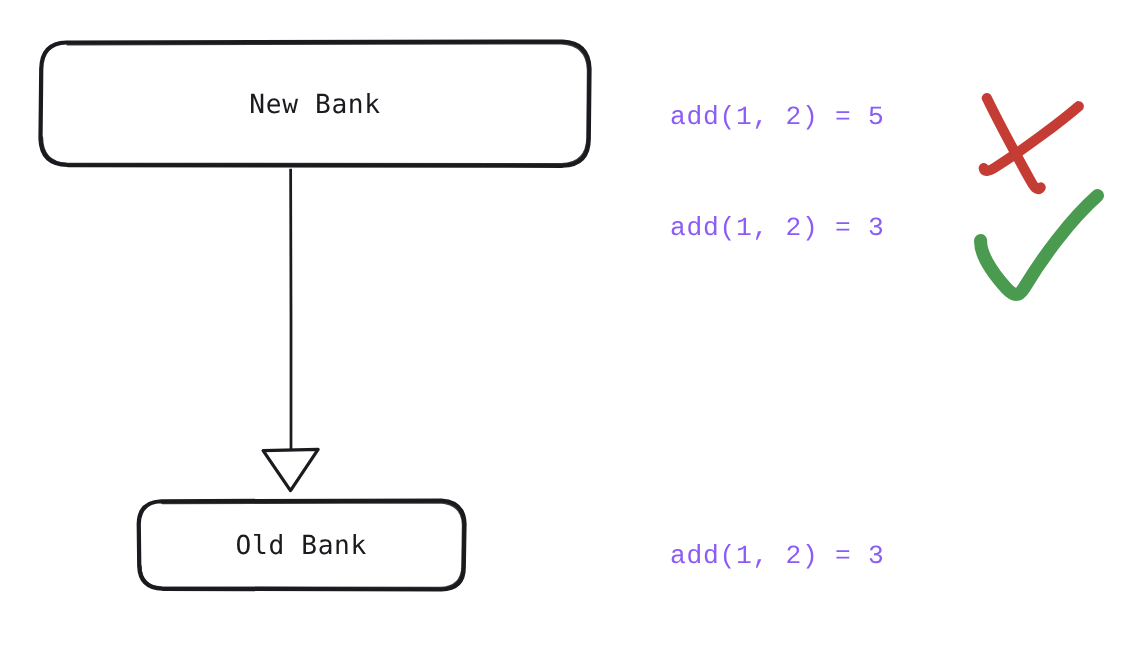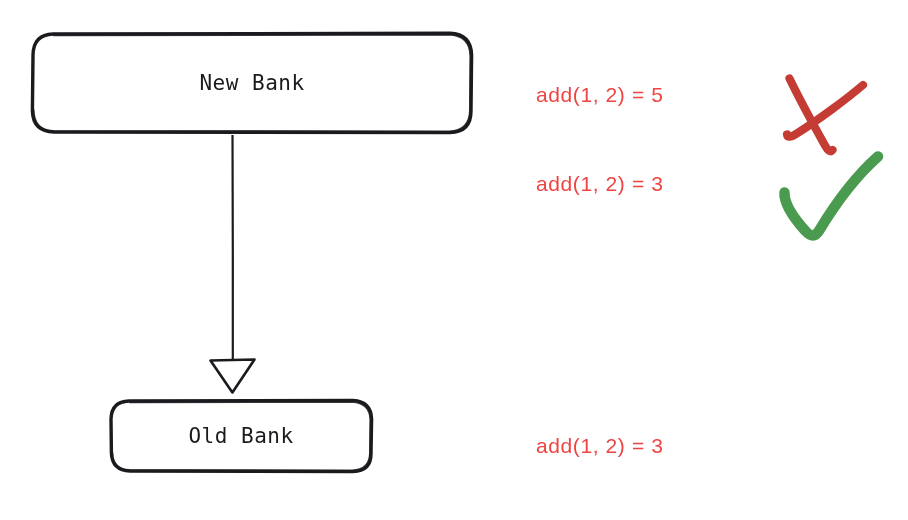--- a/index.html
+++ b/index.html
@@ -66,22 +66,22 @@
     width: 908px;
     height: 520px;
     overflow: visible;
     z-index: 1;
     pointer-events: none;
   }
 
   
   .annot-line {
     position: absolute;
-    color: #ef4444;
-    font-family: Liberation Sans, sans-serif;
+    color: #8b5cf6;
+    font-family: Liberation Mono, monospace;
     font-size: 21px;
     letter-spacing: 0.6px;
     white-space: nowrap;
     user-select: none;
   }
   #annot-0 { left: 536px; top: 83px; }
   #annot-1 { left: 536px; top: 172px; }
   #annot-2 { left: 536px; top: 434px; }
 
   .mark {

